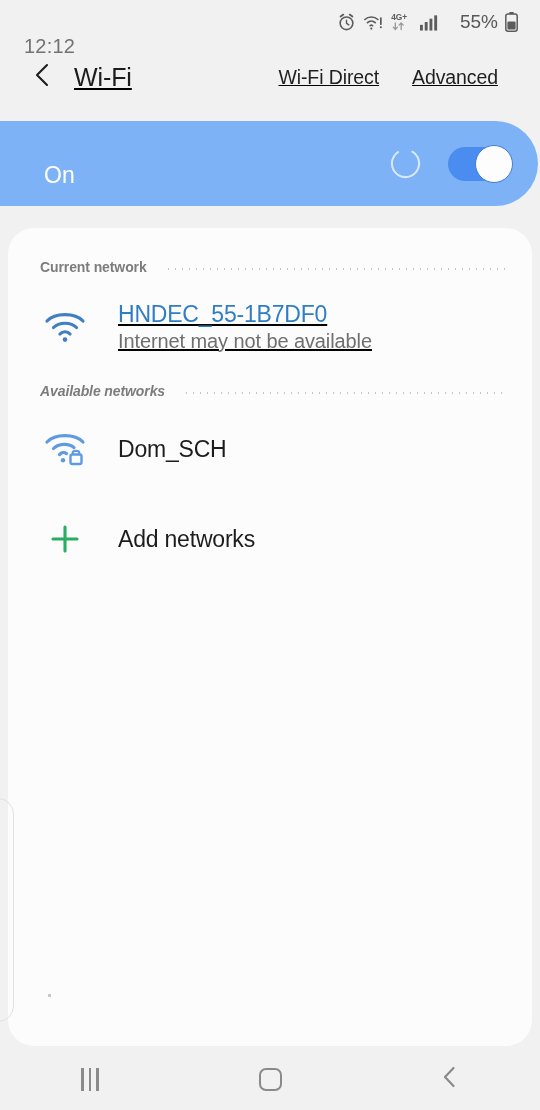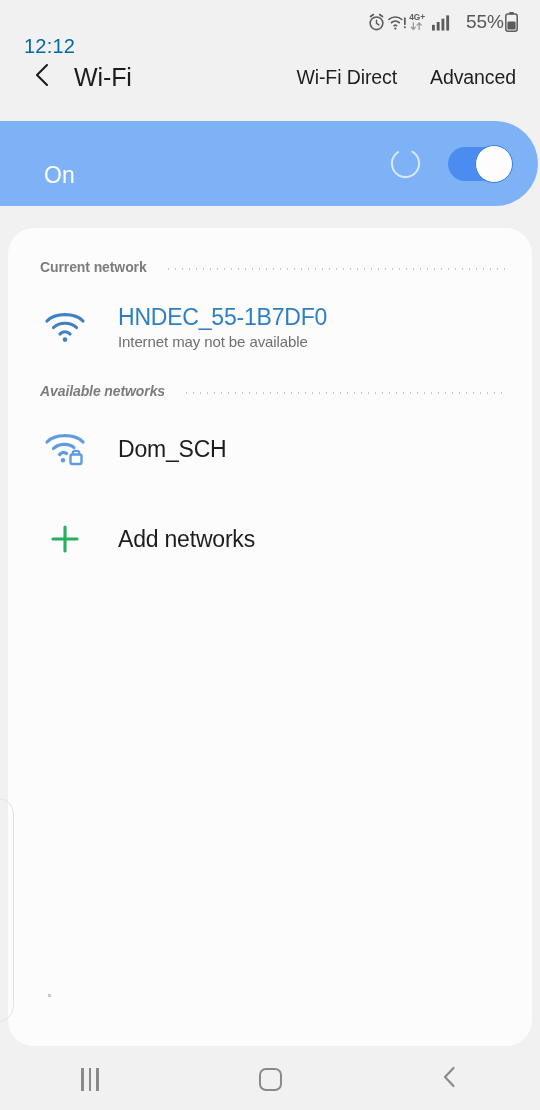--- a/index.html
+++ b/index.html
@@ -27,44 +27,45 @@
     display: flex;
     align-items: center;
     justify-content: space-between;
     padding: 0 22px 0 24px;
     box-sizing: border-box;
     color: #5c5c5c;
   }
   .status-clock {
     font-size: 20px;
     letter-spacing: 0.2px;
-    color: #0369a1;
+    color: #737373;
     margin-top: 48px;
   }
   .status-right {
     display: flex;
     align-items: center;
-    gap: 1px;
+    gap: 7px;
   }
   .status-right svg { display: block; }
   .battery-pct {
     font-size: 19px;
     color: #58585a;
     margin-left: 14px;
   }
 
   
   .appbar {
     position: absolute;
     left: 0; top: 44px;
     width: 540px; height: 66px;
     display: flex;
     align-items: center;
     box-sizing: border-box;
-    padding: 0 18px 0 24px;
+    padding: 0 36px 0 24px;
+    text-decoration: underline;
   }
   .back-btn {
     width: 38px; height: 38px;
     display: flex; align-items: center; justify-content: center;
     flex: 0 0 auto;
   }
   .appbar-title {
     font-size: 25px;
     color: #1c1c1c;
     margin-left: 12px;
@@ -203,21 +204,21 @@
     justify-content: center;
     gap: 2px;
   }
   .net-name {
     font-size: 23px;
     color: #1d1d1d;
     letter-spacing: -0.2px;
   }
   .net-name.connected { color: #2f7ec4; }
   .net-sub {
-    font-size: 15px;
+    font-size: 20px;
     color: #6f6f6f;
     letter-spacing: -0.1px;
   }
 
   
   .navbar {
     position: absolute;
     left: 0; bottom: 0;
     width: 540px; height: 62px;
     background: #f1f1f1;
@@ -333,21 +334,21 @@
     </div>
   </div>
 
   <div class="card">
 
     <div class="section-head" style="margin-top:22px;">
       <div class="label">Current network</div>
       <div class="dots"></div>
     </div>
 
-    <div class="net-row" style="margin-top:6px;">
+    <div class="net-row" style="margin-top:6px;text-decoration:underline;">
       <div class="net-icon">
         <svg width="44" height="34" viewBox="0 0 44 34">
           <path d="M4 11 C12 2.5, 32 2.5, 40 11" fill="none" stroke="#3f7fc4" stroke-width="3.2" stroke-linecap="round"></path>
           <path d="M10.5 17.5 C16 11.8, 28 11.8, 33.5 17.5" fill="none" stroke="#3f7fc4" stroke-width="3.2" stroke-linecap="round"></path>
           <path d="M17 24 C19.5 21, 24.5 21, 27 24" fill="none" stroke="#3f7fc4" stroke-width="3.2" stroke-linecap="round"></path>
           <circle cx="22" cy="29.6" r="2.3" fill="#3f7fc4"></circle>
         </svg>
       </div>
       <div class="net-text">
         <div class="net-name connected">HNDEC_55-1B7DF0</div>

